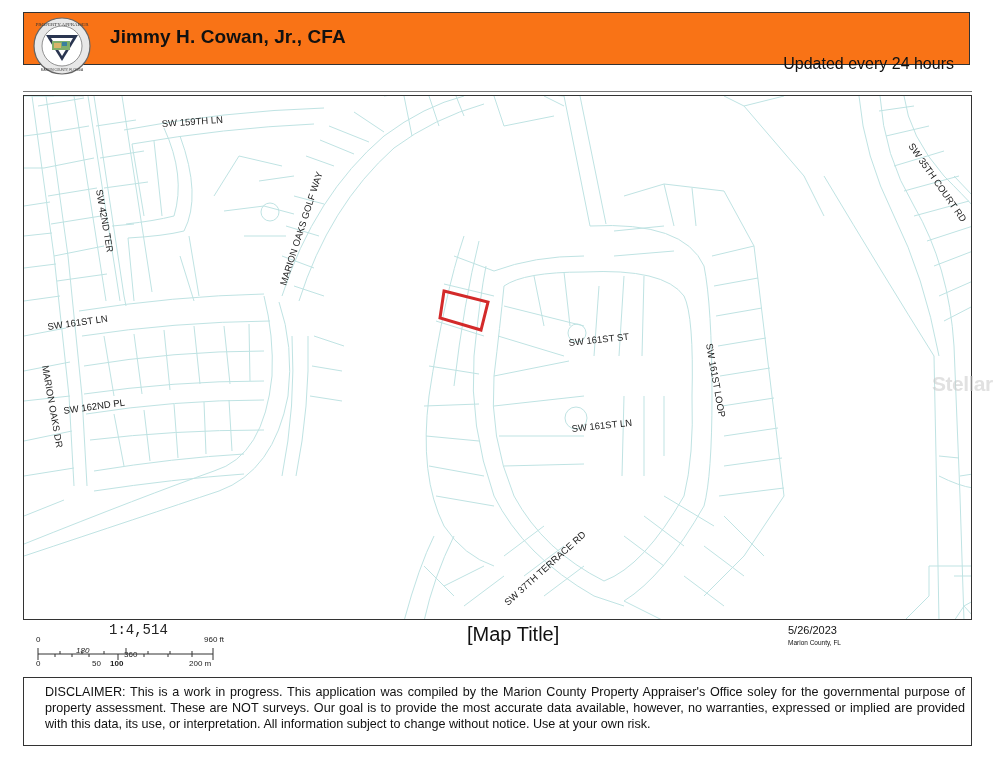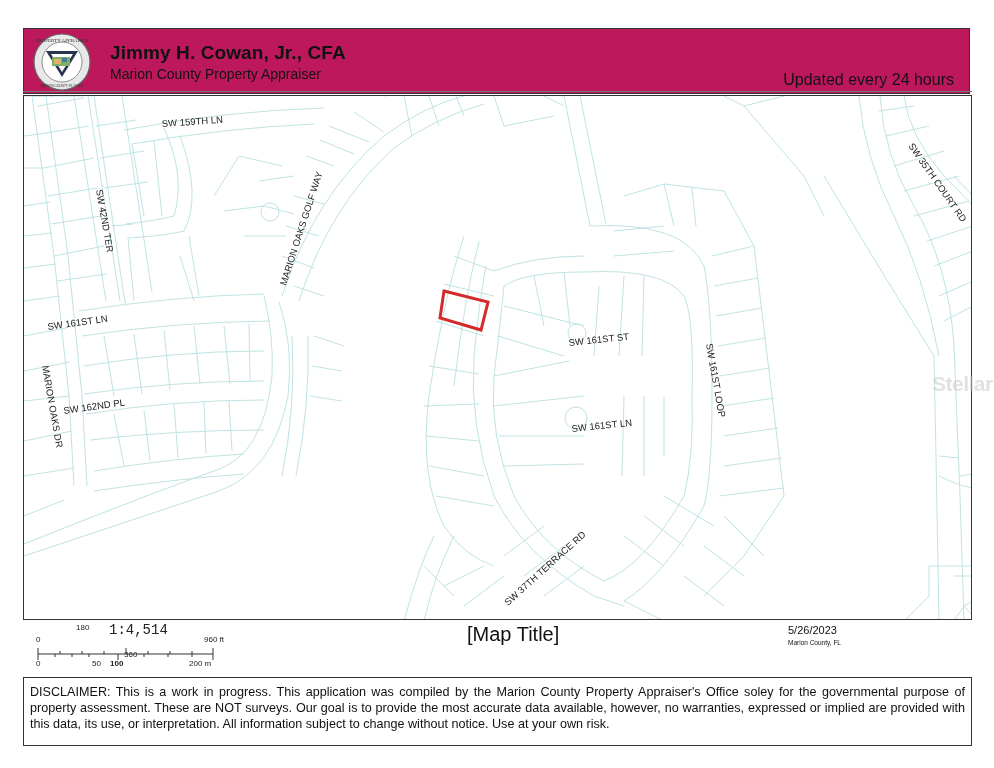--- a/index.html
+++ b/index.html
@@ -1,56 +1,55 @@
 <!DOCTYPE html>
 <html><head>
 <meta charset="utf-8">
 <style>
   html, body { margin: 0; padding: 0; background: #ffffff; }
   body { width: 994px; height: 768px; position: relative; overflow: hidden; font-family: "Liberation Sans", sans-serif; color: #111; }
 
-  .header { position: absolute; left: 23px; top: 28px; width: 947px; height: 66px; border: 1.5px solid #333; box-sizing: border-box; background: #be185d; }
+  .header { position: absolute; left: 23px; top: 12px; width: 947px; height: 53px; border: 1.5px solid #333; box-sizing: border-box; background: #f97316; }
   .header-rule { position: absolute; left: 23px; top: 91px; width: 949px; height: 1px; background: #777; }
   .logo { position: absolute; left: 8px; top: 4px; width: 60px; height: 58px; }
   .title { position: absolute; left: 86px; top: 13px; font-size: 19px; font-weight: bold; letter-spacing: 0.1px; }
   .subtitle { position: absolute; left: 86px; top: 37px; font-size: 14px; }
   .updated { position: absolute; right: 15px; top: 42px; font-size: 16px; }
 
   .map-frame { position: absolute; left: 23px; top: 95px; width: 949px; height: 525px; border: 1.5px solid #333; box-sizing: border-box; overflow: hidden; background: #fff; }
   .map-frame svg { position: absolute; left: 0; top: 0; }
   .street-label { font-family: "Liberation Sans", sans-serif; font-size: 9.5px; fill: #222; }
   .watermark { position: absolute; left: 932px; top: 372px; font-size: 21px; color: rgba(200,200,200,0.55); font-weight: bold; letter-spacing: -0.5px; }
 
   .scalebar { position: absolute; left: 34px; top: 622px; width: 230px; height: 50px; }
   .scale-text { position: absolute; font-size: 8px; color: #222; white-space: nowrap; }
   .scale-ratio { font-size: 14px; font-family: Liberation Mono, monospace; }
 
   .map-title { position: absolute; left: 467px; top: 623px; font-size: 20px; text-align: center; }
   .date { position: absolute; left: 788px; top: 624px; font-size: 11px; }
   .date-sub { position: absolute; left: 788px; top: 639px; font-size: 6.5px; }
 
-  .disclaimer { position: absolute; left: 23px; top: 677px; width: 949px; height: 69px; border: 1.5px solid #333; box-sizing: border-box; padding: 6px 6px 0 6px; font-size: 12.6px; line-height: 16px; text-align: justify; }
+  .disclaimer { position: absolute; left: 23px; top: 677px; width: 949px; height: 69px; border: 1.5px solid #333; box-sizing: border-box; padding: 6px 6px 0 21px; font-size: 12.6px; line-height: 16px; text-align: justify; }
 </style>
 </head>
 <body>
 
 <div class="header">
   <svg class="logo" viewBox="0 0 60 58">
     <circle cx="30" cy="29" r="28" fill="#e8e8e8" stroke="#666" stroke-width="1.2"></circle>
     <circle cx="30" cy="29" r="20" fill="#fff" stroke="#777" stroke-width="0.8"></circle>
     <path d="M14 18 L46 18 L30 44 Z" fill="#2a3550"></path>
     <path d="M19 21 L41 21 L30 39 Z" fill="#fff"></path>
     <rect x="20" y="24" width="18" height="9" fill="#7fae6a"></rect>
     <rect x="22" y="26" width="7" height="5" fill="#d9b56b"></rect>
     <rect x="30" y="25" width="5" height="4" fill="#3a7f9e"></rect>
     <text x="30" y="9" font-size="5" text-anchor="middle" fill="#333" font-family="Liberation Serif, serif">PROPERTY APPRAISER</text>
     <text x="30" y="54" font-size="3.2" text-anchor="middle" fill="#333" font-family="Liberation Sans, sans-serif">MARION COUNTY, FLORIDA</text>
   </svg>
   <div class="title">Jimmy H. Cowan, Jr., CFA</div>
-  <div class="subtitle">Marion County Property Appraiser</div>
   <div class="updated">Updated every 24 hours</div>
 </div>
 <div class="header-rule"></div>
 
 <div class="map-frame">
   <svg width="949" height="525" viewBox="0 0 949 525">
     <g fill="none" stroke="#bfe3e3" stroke-width="1">
 
       <path d="M0 0 L30 0"></path>
       <path d="M8 0 L30 160 L45 300 L50 390"></path>
@@ -263,21 +262,21 @@
     <text class="street-label" x="682" y="248" transform="rotate(80 682 248)">SW 161ST LOOP</text>
     <text class="street-label" x="484" y="510" transform="rotate(-42 484 510)">SW 37TH TERRACE RD</text>
     <text class="street-label" x="884" y="50" transform="rotate(55 884 50)">SW 35TH COURT RD</text>
   </svg>
 </div>
 <div class="watermark">StellarMLS</div>
 
 <div class="scalebar">
   <span class="scale-text scale-ratio" style="left:75px; top:0px;">1:4,514</span>
   <span class="scale-text" style="left:2px; top:13px;">0</span>
-  <span class="scale-text" style="left:42px; top:1px;">180</span>
+  <span class="scale-text" style="left:42px; top:24px;font-style:italic;">180</span>
   <span class="scale-text" style="left:82px; top:28px;margin-left:8px;">360</span>
   <span class="scale-text" style="left:170px; top:13px;">960 ft</span>
   <svg width="230" height="20" style="position:absolute; left:0; top:22px;">
     <line x1="4" y1="10" x2="179" y2="10" stroke="#333" stroke-width="1"></line>
     <line x1="4" y1="4" x2="4" y2="16" stroke="#333" stroke-width="1"></line>
     <line x1="179" y1="4" x2="179" y2="16" stroke="#333" stroke-width="1"></line>
     <line x1="26" y1="7" x2="26" y2="10" stroke="#333"></line>
     <line x1="48" y1="7" x2="48" y2="10" stroke="#333"></line>
     <line x1="70" y1="7" x2="70" y2="10" stroke="#333"></line>
     <line x1="92" y1="4" x2="92" y2="10" stroke="#333"></line>

